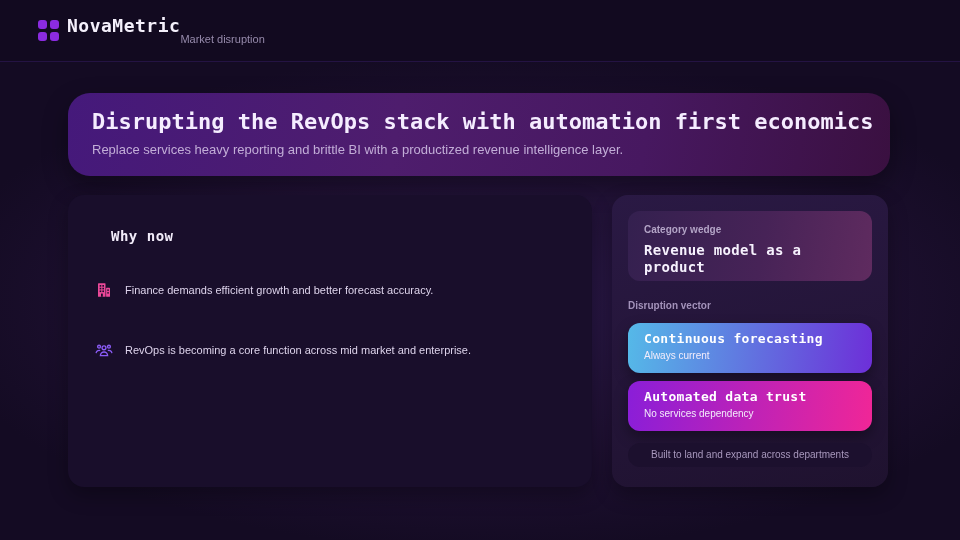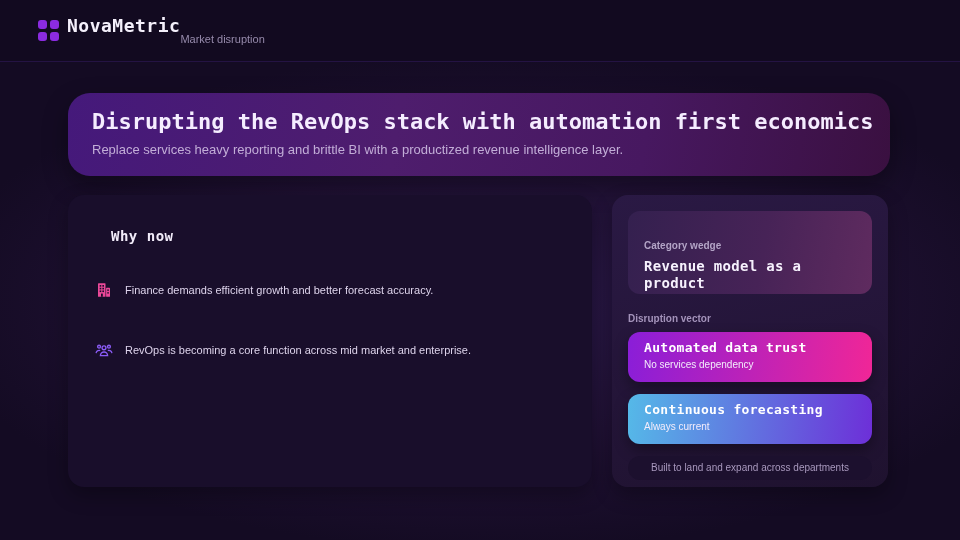--- a/index.html
+++ b/index.html
@@ -32,21 +32,21 @@
   .why h2{margin:16px;font-size:14px;font-weight:bold;color:#f2ecfa;letter-spacing:.5px;}
   .why ul{list-style:none;margin:8px 0 0 0;padding:0;}
   .why li{display:flex;align-items:center;height:60px;gap:12px;}
   .ic{width:18px;height:18px;flex:0 0 18px;display:inline-flex;}
   .ic svg{width:18px;height:18px;}
   .itx{font-size:11px;color:#ded4ec;}
 
   
   .panel{position:absolute;left:612px;top:195px;width:276px;height:292px;border-radius:16px;box-sizing:border-box;
          background:linear-gradient(165deg,#2a1944 0%,#1f122f 100%);padding:16px;box-shadow:0 8px 20px rgba(0,0,0,.3);}
-  .catcard{height:83px;border-radius:12px;box-sizing:border-box;padding:29px 16px;
+  .catcard{height:70px;border-radius:12px;box-sizing:border-box;padding:13px 16px;
            background:linear-gradient(100deg,#34204f 0%,#472357 55%,#5f2b5f 100%);}
   .small-label{font-size:10px;font-weight:bold;color:#b3a4c6;}
   .cattitle{margin-top:7px;font-size:14px;line-height:17px;font-weight:bold;color:#f6f1fd;max-width:180px;letter-spacing:.3px;}
   .veclabel{margin-top:19px;font-size:10px;font-weight:bold;color:#a392ba;}
   .chip{height:50px;border-radius:12px;box-sizing:border-box;padding:8px 16px;box-shadow:0 6px 14px rgba(0,0,0,.35);}
   .chip1{margin-top:8px;background:linear-gradient(95deg,#8a1ed8 0%,#f02697 100%);}
   .chip2{margin-top:12px;background:linear-gradient(95deg,#55b9e8 0%,#6d2fd8 100%);}
   .chiptitle{font-size:13px;font-weight:bold;color:#ffffff;letter-spacing:.3px;}
   .chipsub{margin-top:4px;font-size:10px;color:#f3ecfb;}
   .foot{margin-top:12px;height:24px;line-height:24px;border-radius:12px;background:#1c102e;
@@ -113,24 +113,24 @@
       </li>
     </ul>
   </section>
 
   <aside class="panel">
     <div class="catcard">
       <div class="small-label">Category wedge</div>
       <div class="cattitle mono">Revenue model as a product</div>
     </div>
     <div class="veclabel">Disruption vector</div>
+    <div class="chip chip2">
+      <div class="chiptitle mono">Continuous forecasting</div>
+      <div class="chipsub">Always current</div>
+    </div>
     <div class="chip chip1">
       <div class="chiptitle mono">Automated data trust</div>
       <div class="chipsub">No services dependency</div>
-    </div>
-    <div class="chip chip2">
-      <div class="chiptitle mono">Continuous forecasting</div>
-      <div class="chipsub">Always current</div>
     </div>
     <div class="foot">Built to land and expand across departments</div>
   </aside>
 
 </div>
 
 </body></html>

